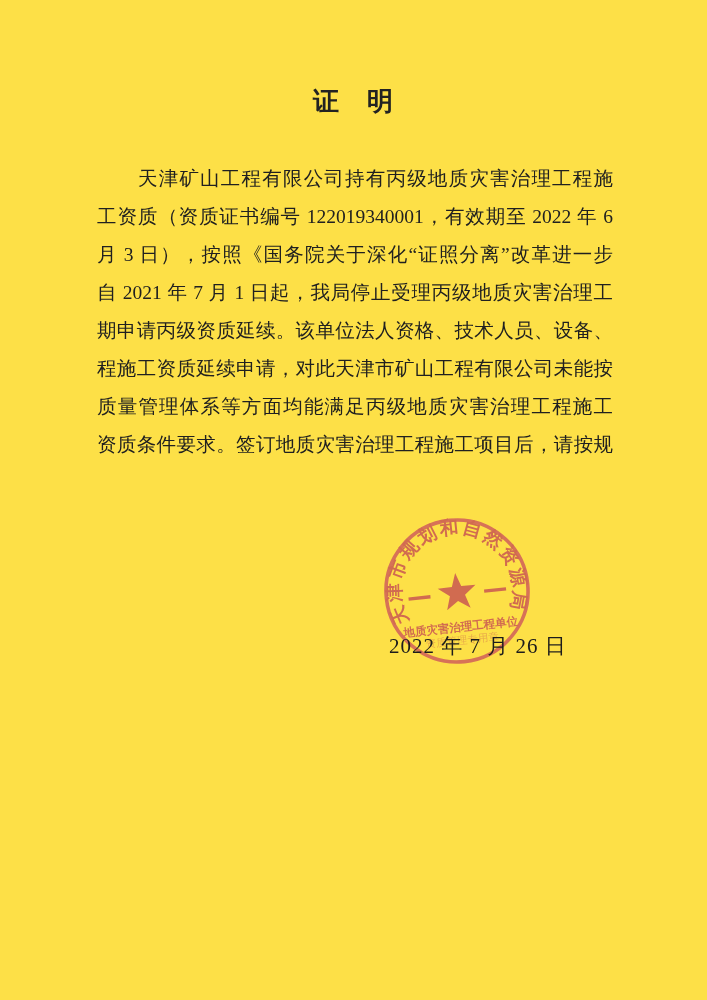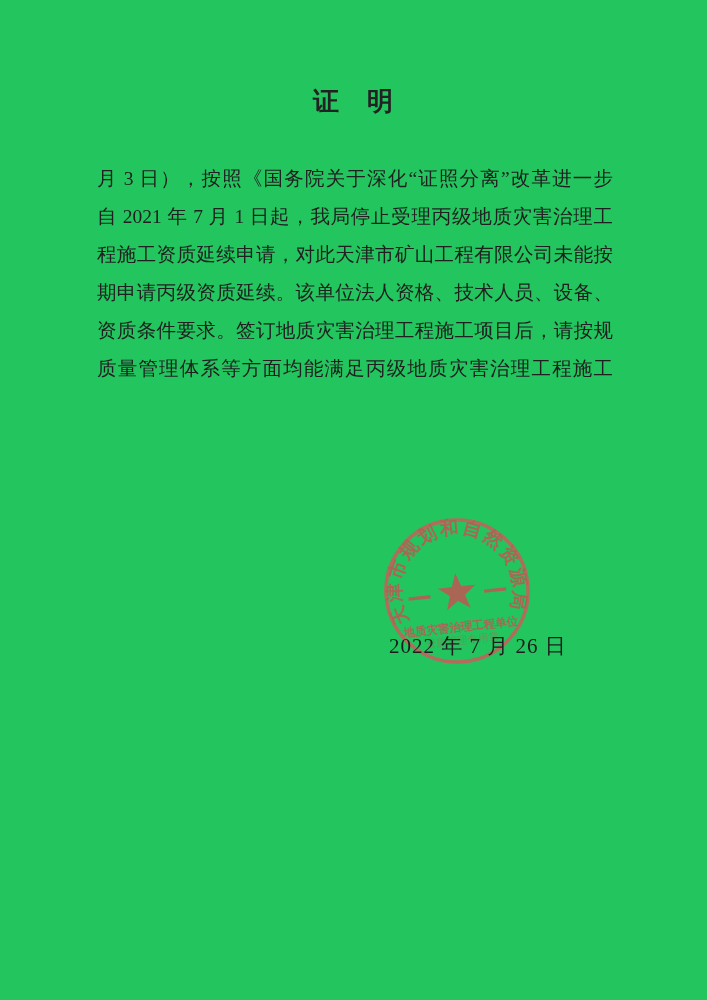--- a/index.html
+++ b/index.html
@@ -5,21 +5,21 @@
   * { margin: 0; padding: 0; box-sizing: border-box; }
   html, body { background: #ffffff; }
   body {
     font-family: "Liberation Serif", "DejaVu Serif", serif;
     width: 707px;
   }
   .page {
     position: relative;
     width: 707px;
     height: 1000px;
-    background: #22c55e;
+    background: #fde047;
     overflow: hidden;
     color: #1f1f1f;
   }
   .doc-title {
     position: absolute;
     top: 84px;
     left: 0;
     width: 100%;
     text-align: center;
     font-size: 26px;
@@ -69,26 +69,28 @@
   }
 </style>
 </head>
 <body>
 
 <div class="page">
 
   <div class="doc-title">证　明</div>
 
   <div class="doc-body">
+    <div class="body-line indent">天津矿山工程有限公司持有丙级地质灾害治理工程施</div>
+    <div class="body-line">工资质（资质证书编号 122019340001，有效期至 2022 年 6</div>
     <div class="body-line">月 3 日），按照《国务院关于深化“证照分离”改革进一步</div>
     <div class="body-line">自 2021 年 7 月 1 日起，我局停止受理丙级地质灾害治理工</div>
+    <div class="body-line">期申请丙级资质延续。该单位法人资格、技术人员、设备、</div>
     <div class="body-line">程施工资质延续申请，对此天津市矿山工程有限公司未能按</div>
-    <div class="body-line">期申请丙级资质延续。该单位法人资格、技术人员、设备、</div>
+    <div class="body-line">质量管理体系等方面均能满足丙级地质灾害治理工程施工</div>
     <div class="body-line">资质条件要求。签订地质灾害治理工程施工项目后，请按规</div>
-    <div class="body-line">质量管理体系等方面均能满足丙级地质灾害治理工程施工</div>
   </div>
 
   <div class="seal">
     <svg viewBox="0 0 172 172" xmlns="http://www.w3.org/2000/svg">
 
       <circle cx="86" cy="86" r="71" fill="none" stroke="#cf5b5b" stroke-width="3.6"></circle>
       <defs>
         <path id="sealArc" d="M 37.5 114 A 56.5 56.5 0 1 1 134.5 114" fill="none"></path>
       </defs>
 

